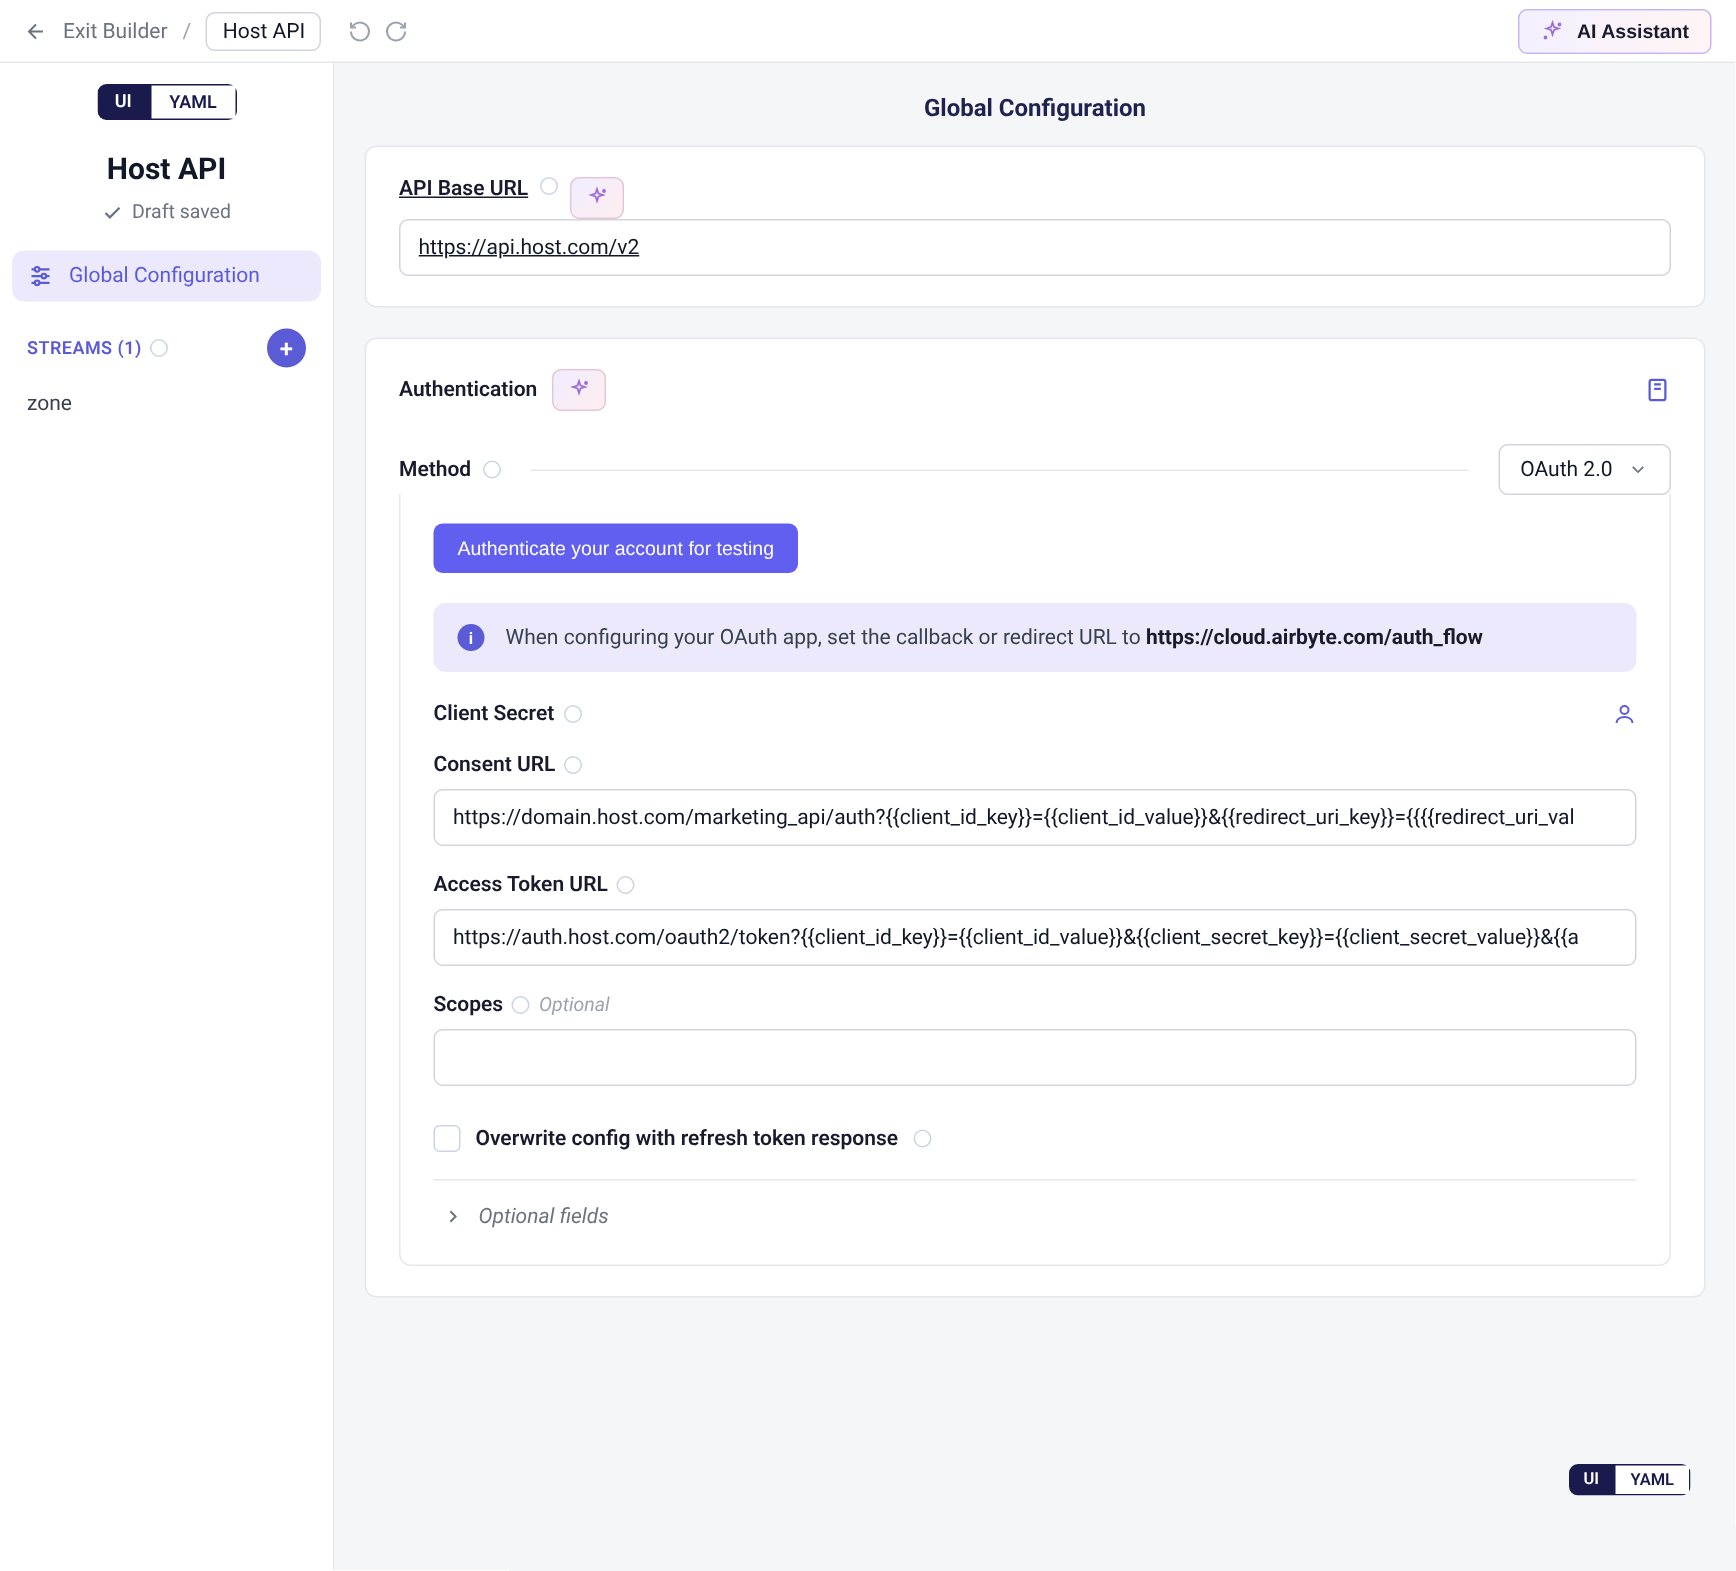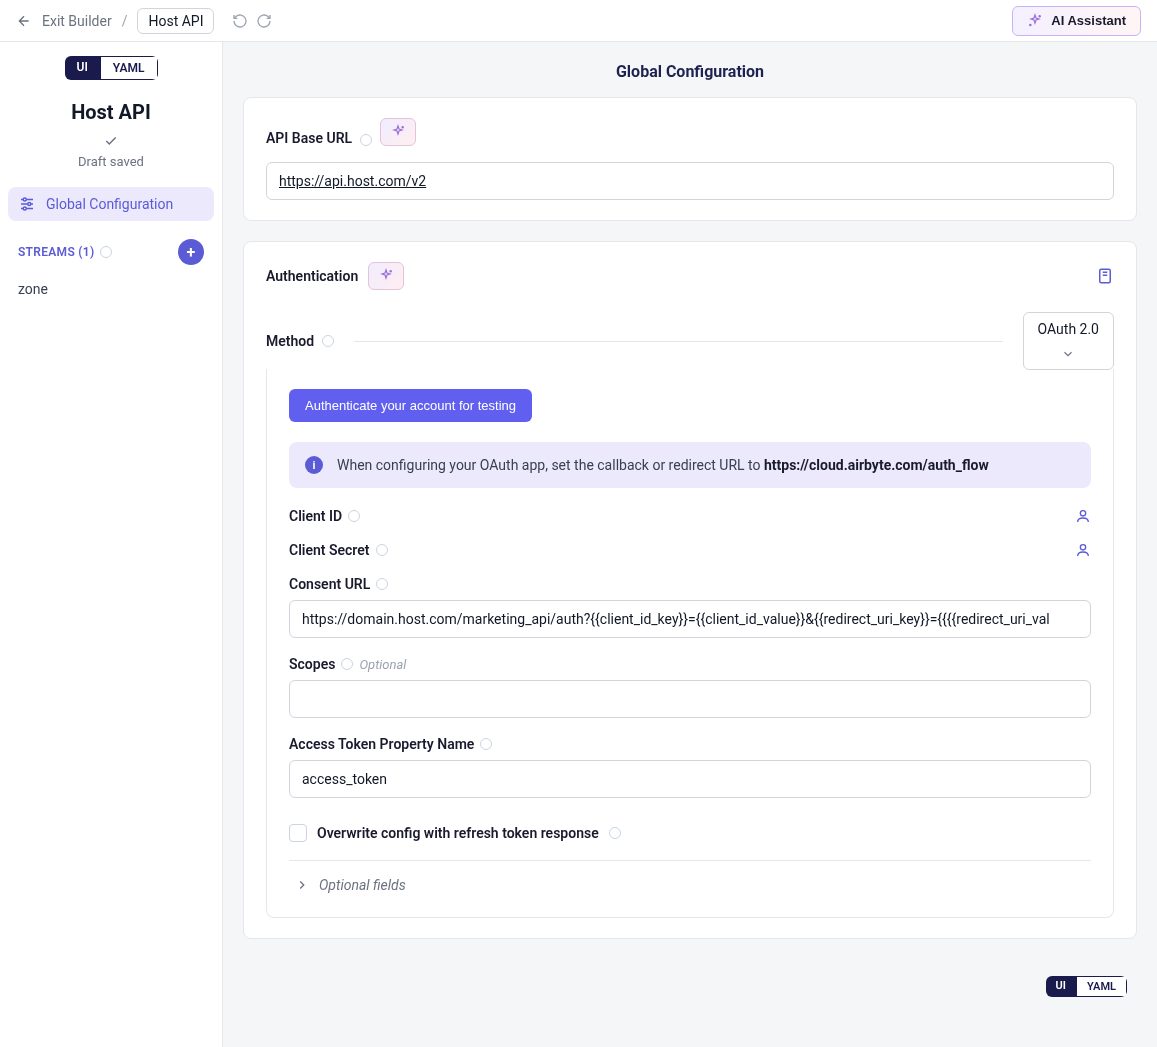--- a/index.html
+++ b/index.html
@@ -108,21 +108,20 @@
     margin-bottom: 10px;
   }
   .draft-row {
     display: flex;
     align-items: center;
     justify-content: center;
     gap: 6px;
     color: #6b7280;
     font-size: 13px;
     margin-bottom: 18px;
-    flex-direction: column;
   }
   .nav-item {
     display: flex;
     align-items: center;
     gap: 10px;
     padding: 8px 10px;
     border-radius: 8px;
     font-size: 14px;
     cursor: pointer;
     margin-bottom: 4px;
@@ -178,23 +177,24 @@
   }
   .card {
     background: #fff;
     border: 1px solid #e5e7eb;
     border-radius: 8px;
     padding: 20px 22px;
     margin: 0 10px 20px 10px;
   }
   .field-row {
     display: flex;
-    align-items: flex-end;
+    align-items: flex-start;
     gap: 8px;
-    margin-bottom: 16px;
+    margin-bottom: 0;
+    text-decoration: underline;
   }
   .field-label {
     font-size: 14px;
     font-weight: 600;
     color: #1a1a2e;
   }
   .help-dot {
     width: 12px; height: 12px;
     border: 1px solid #cbd5e1;
     border-radius: 50%;
@@ -247,21 +247,20 @@
     display: flex;
     align-items: center;
     gap: 10px;
     border: 1px solid #d1d5db;
     border-radius: 6px;
     padding: 8px 14px;
     font-size: 14px;
     color: #111827;
     cursor: pointer;
     background: #fff;
-    flex-direction: column;
   }
 
   .inner-panel {
     border: 1px solid #e5e7eb;
     border-top: none;
     border-radius: 0 0 8px 8px;
     padding: 20px 22px;
     margin-top: -1px;
   }
 
@@ -500,32 +499,20 @@
       <div class="inner-panel">
         <button class="auth-btn">Authenticate your account for testing</button>
 
         <div class="info-banner">
           <div class="info-ico">i</div>
           <div>
             <span>When configuring your OAuth app, set the callback or redirect URL to </span><strong>https://cloud.airbyte.com/auth_flow</strong>
           </div>
         </div>
 
-        <div class="form-group">
-          <div class="lbl-row">
-            <span class="lbl">Client ID</span>
-            <span class="help-dot"></span>
-            <span class="user-ico">
-              <svg width="16" height="16" viewBox="0 0 24 24" fill="none" stroke="currentColor" stroke-width="2">
-                  <circle cx="12" cy="8" r="4"></circle>
-                  <path d="M4 21c0-4 4-6 8-6s8 2 8 6"></path>
-                </svg>
-            </span>
-          </div>
-        </div>
 
         <div class="form-group">
           <div class="lbl-row">
             <span class="lbl">Client Secret</span>
             <span class="help-dot"></span>
             <span class="user-ico">
               <svg width="16" height="16" viewBox="0 0 24 24" fill="none" stroke="currentColor" stroke-width="2">
                   <circle cx="12" cy="8" r="4"></circle>
                   <path d="M4 21c0-4 4-6 8-6s8 2 8 6"></path>
                 </svg>
@@ -534,37 +521,37 @@
         </div>
 
         <div class="form-group">
           <div class="lbl-row">
             <span class="lbl">Consent URL</span>
             <span class="help-dot"></span>
           </div>
           <input class="text-input" value="https://domain.host.com/marketing_api/auth?{{client_id_key}}={{client_id_value}}&amp;{{redirect_uri_key}}={{{{redirect_uri_val" style="">
         </div>
 
+        <div class="form-group">
+          <div class="lbl-row">
+            <span class="lbl">Access Token URL</span>
+            <span class="help-dot"></span>
+          </div>
+          <input class="text-input" value="https://auth.host.com/oauth2/token?{{client_id_key}}={{client_id_value}}&amp;{{client_secret_key}}={{client_secret_value}}&amp;{{a" style="">
+        </div>
 
         <div class="form-group">
           <div class="lbl-row">
             <span class="lbl">Scopes</span>
             <span class="help-dot"></span>
             <span class="optional">Optional</span>
           </div>
           <input class="text-input" style="">
         </div>
 
-        <div class="form-group">
-          <div class="lbl-row">
-            <span class="lbl">Access Token Property Name</span>
-            <span class="help-dot"></span>
-          </div>
-          <input class="text-input" value="access_token" style="">
-        </div>
 
         <div class="checkbox-row">
           <div class="checkbox"></div>
           <span>Overwrite config with refresh token response</span>
           <span class="help-dot"></span>
         </div>
 
         <div class="optional-fields">
           <span>
             <svg width="14" height="14" viewBox="0 0 24 24" fill="none" stroke="currentColor" stroke-width="2.2">

